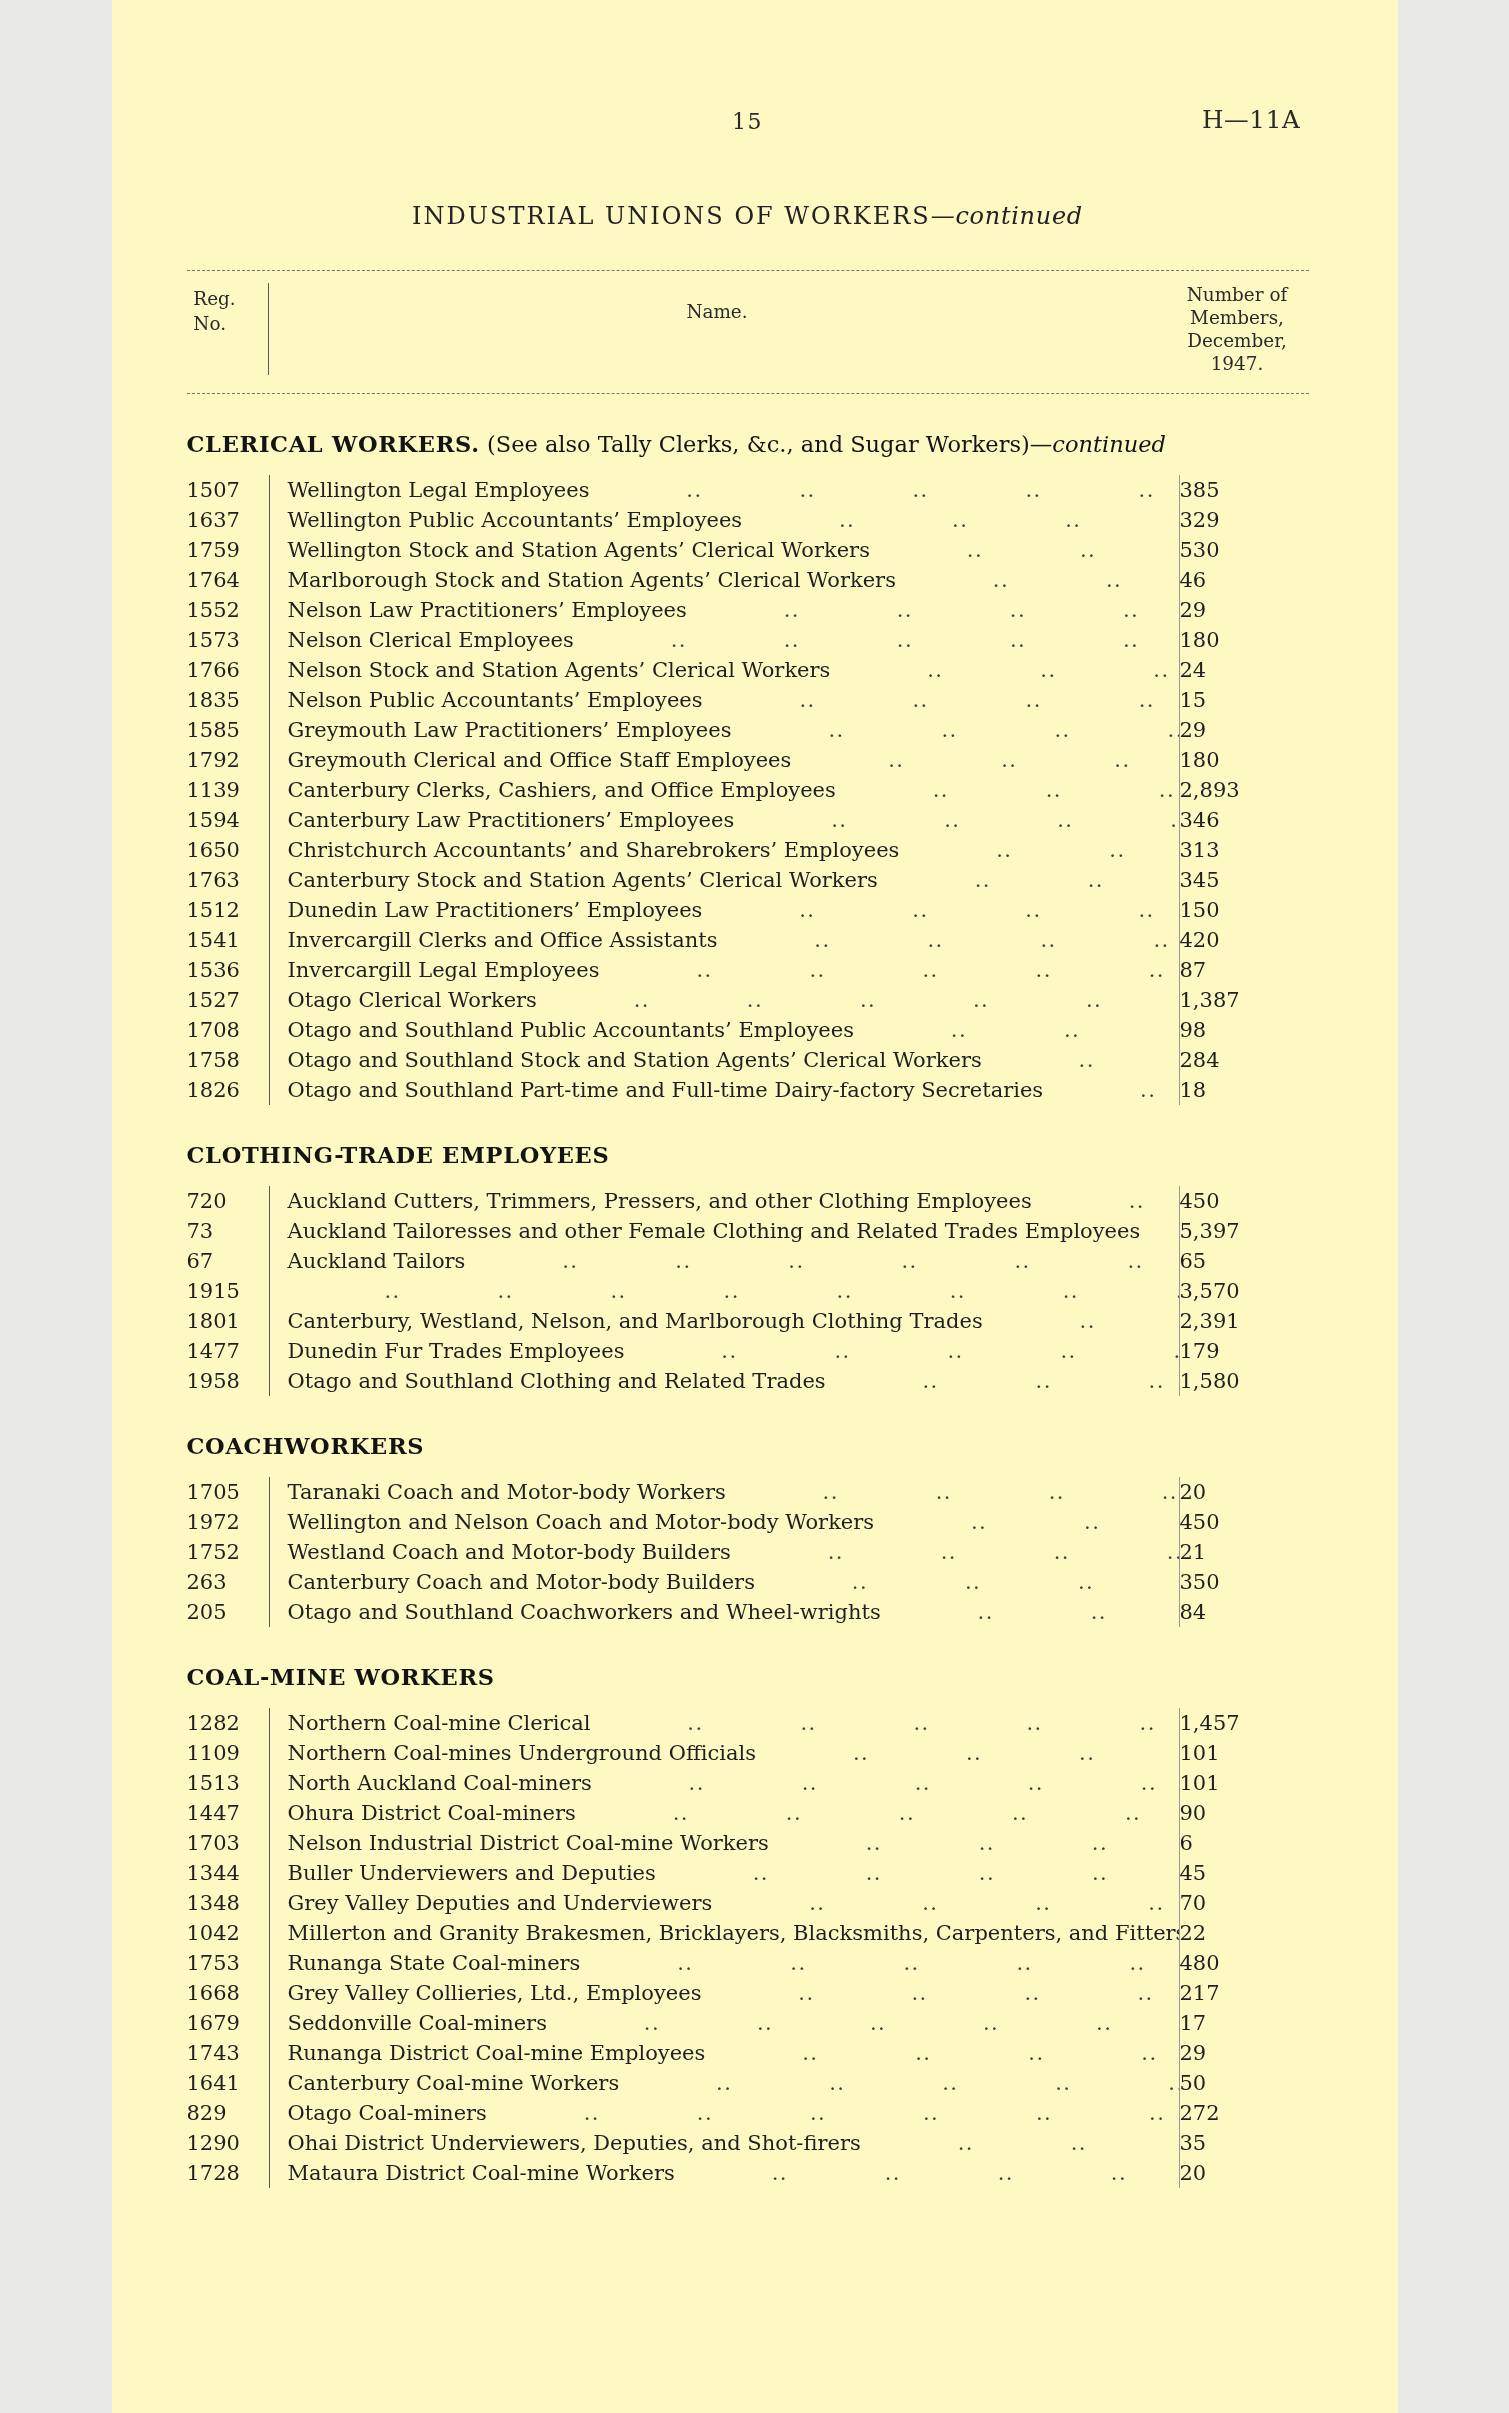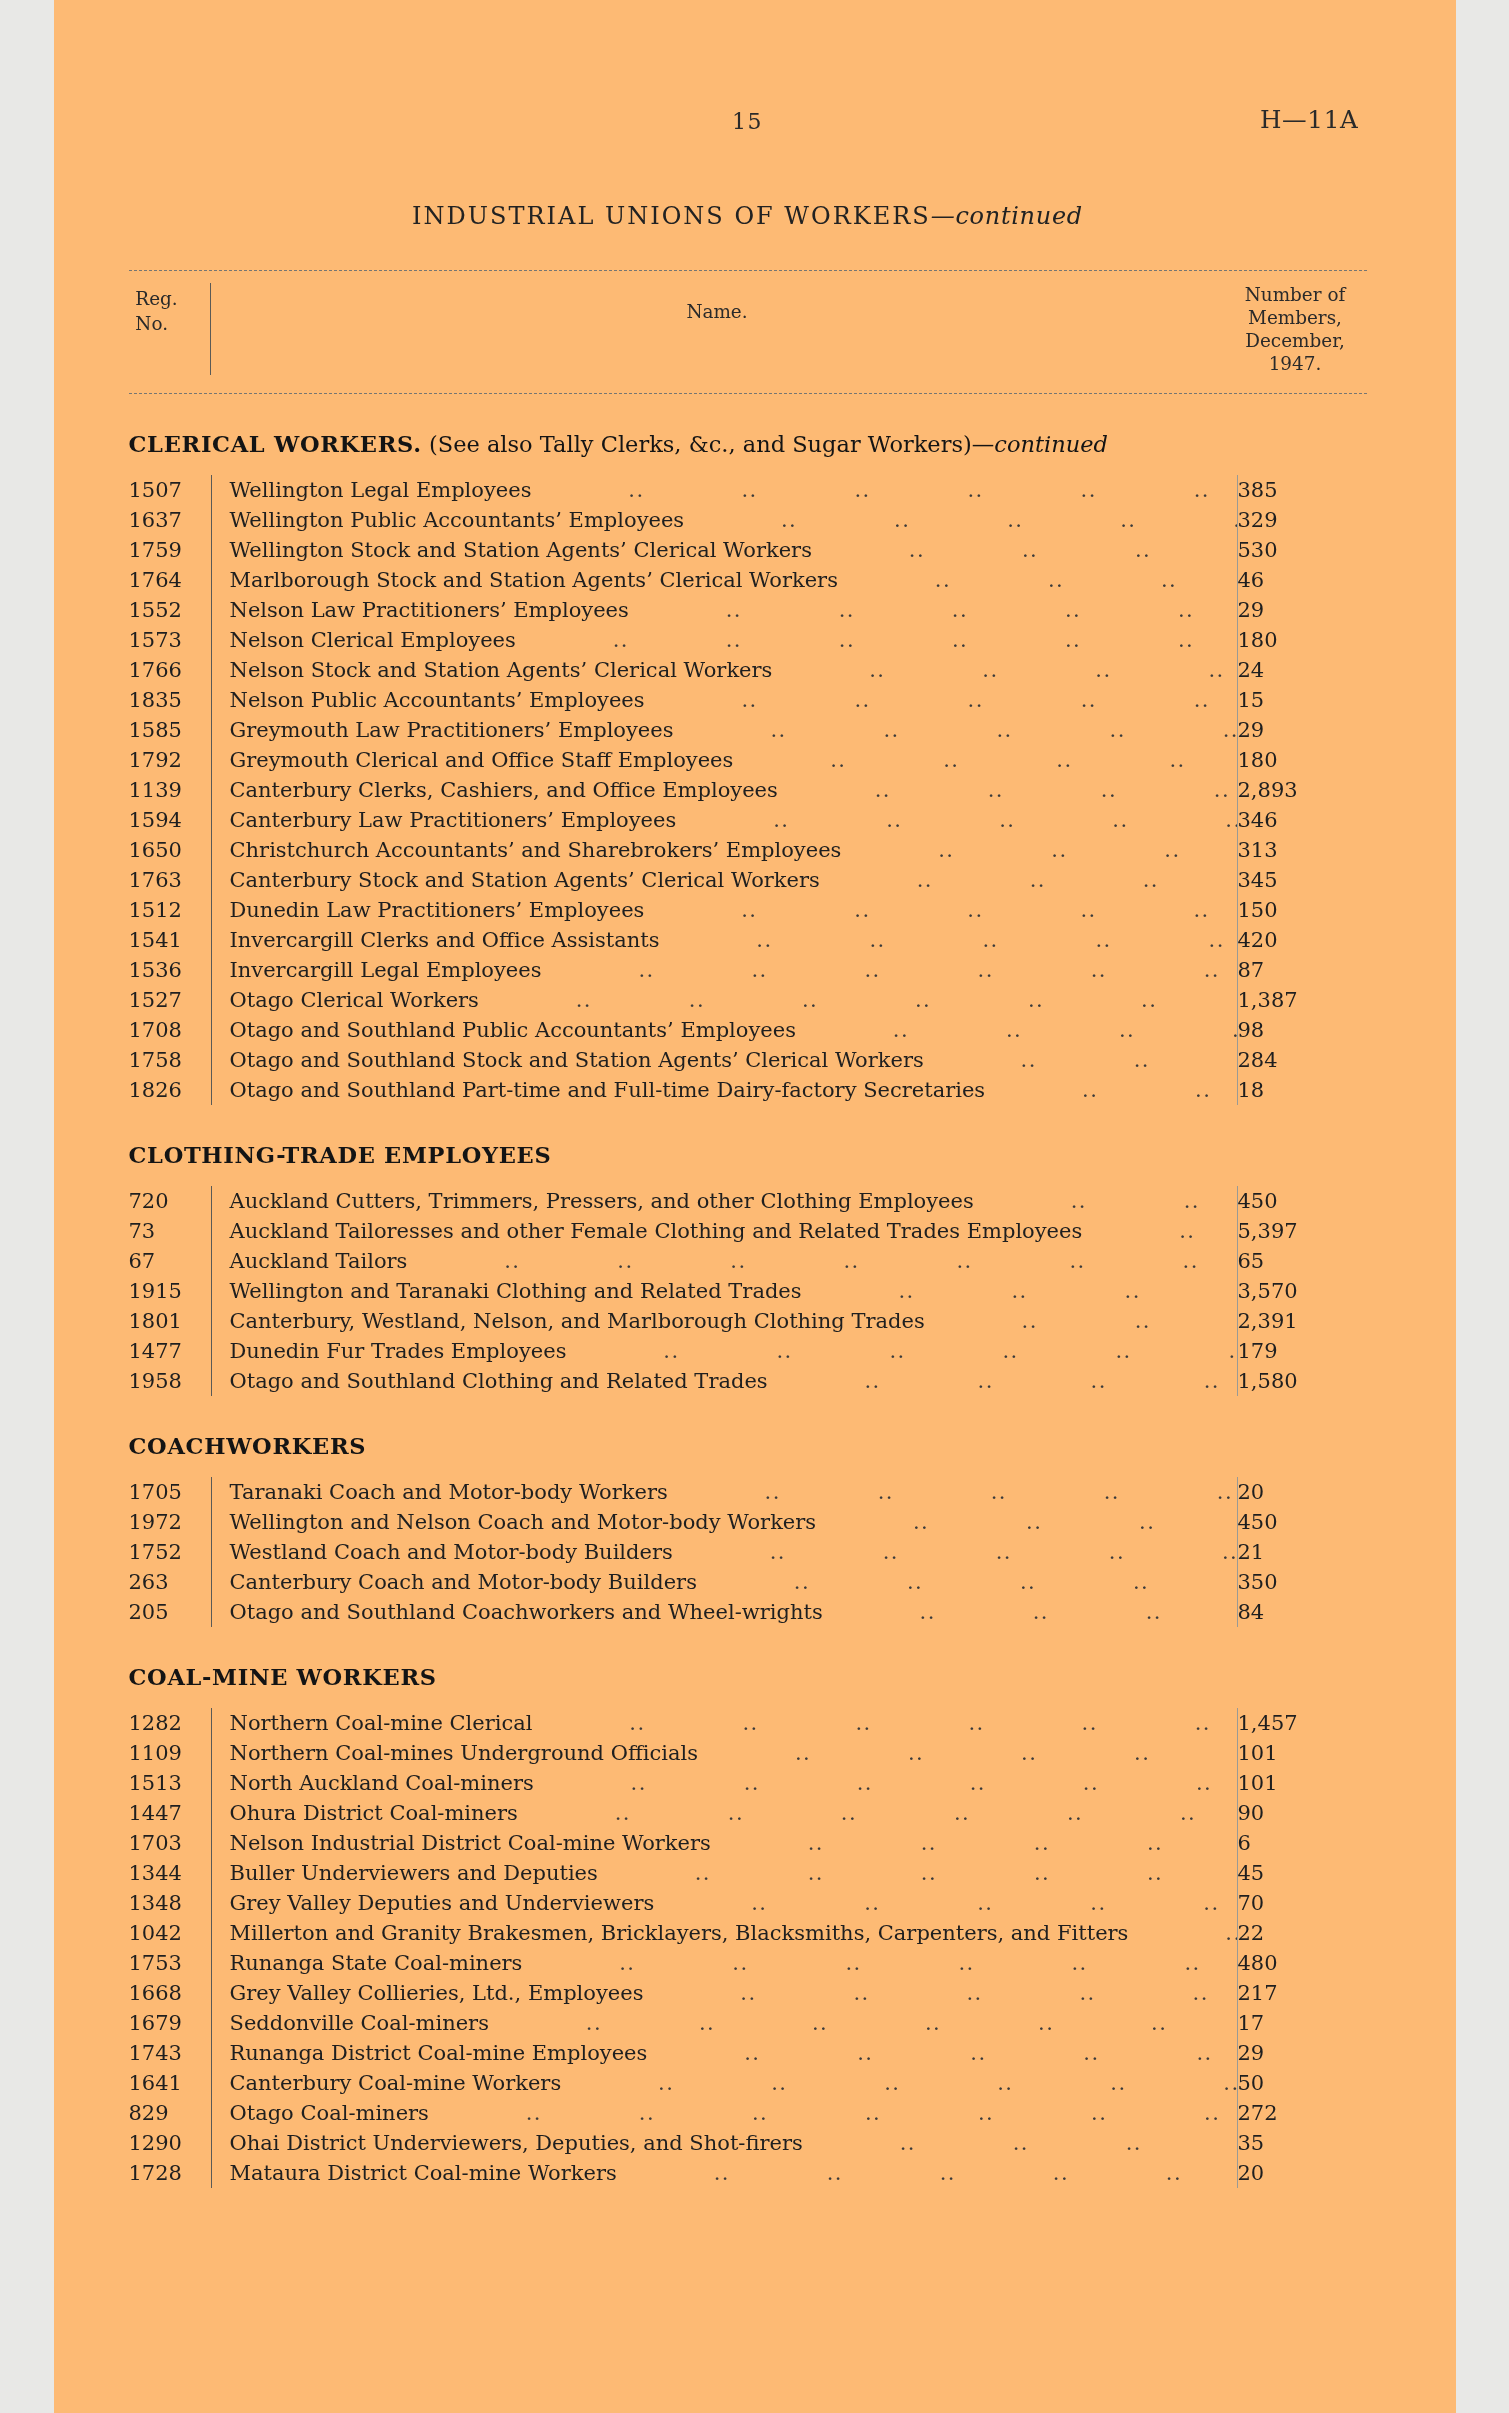--- a/index.html
+++ b/index.html
@@ -1,23 +1,23 @@
 <!DOCTYPE html>
 <html style="font-size:11px"><head>
 <meta charset="utf-8">
 <style>
   * { margin:0; padding:0; box-sizing:border-box; }
   html,body { background:#e8e8e6; }
   body { display:block; }
   .page {
     position:relative;
-    width:1402px;
+    width:1286px;
     height:2413px;
     margin:0 auto;
-    background:#fdba74;
+    background:#fef9c3;
     color:#1c1c1c;
     font-family:"DejaVu Serif","Liberation Serif",serif;
     padding:109px 89px 0 75px;
   }
   .top-row { position:relative; height:30px; }
   .page-num {
     position:absolute; left:50%; transform:translateX(-50%);
     font-size:22px; letter-spacing:1.4px; color:#2a2a2a;
   }
   .doc-ref {
@@ -362,21 +362,20 @@
     <span class="name-wrap">
       <span class="uname">Auckland Tailors</span>
       <span class="leader">&nbsp;&nbsp;&nbsp;&nbsp;&nbsp;&nbsp;&nbsp;&nbsp;&nbsp;&nbsp;&nbsp;&nbsp;..&nbsp;&nbsp;&nbsp;&nbsp;&nbsp;&nbsp;&nbsp;&nbsp;&nbsp;&nbsp;&nbsp;&nbsp;..&nbsp;&nbsp;&nbsp;&nbsp;&nbsp;&nbsp;&nbsp;&nbsp;&nbsp;&nbsp;&nbsp;&nbsp;..&nbsp;&nbsp;&nbsp;&nbsp;&nbsp;&nbsp;&nbsp;&nbsp;&nbsp;&nbsp;&nbsp;&nbsp;..&nbsp;&nbsp;&nbsp;&nbsp;&nbsp;&nbsp;&nbsp;&nbsp;&nbsp;&nbsp;&nbsp;&nbsp;..&nbsp;&nbsp;&nbsp;&nbsp;&nbsp;&nbsp;&nbsp;&nbsp;&nbsp;&nbsp;&nbsp;&nbsp;..&nbsp;&nbsp;&nbsp;&nbsp;&nbsp;&nbsp;&nbsp;&nbsp;&nbsp;&nbsp;&nbsp;&nbsp;..&nbsp;&nbsp;&nbsp;&nbsp;&nbsp;&nbsp;&nbsp;&nbsp;&nbsp;&nbsp;&nbsp;&nbsp;..&nbsp;&nbsp;&nbsp;&nbsp;&nbsp;&nbsp;&nbsp;&nbsp;&nbsp;&nbsp;&nbsp;&nbsp;..&nbsp;&nbsp;&nbsp;&nbsp;&nbsp;&nbsp;&nbsp;&nbsp;&nbsp;&nbsp;&nbsp;&nbsp;..&nbsp;&nbsp;&nbsp;&nbsp;&nbsp;&nbsp;&nbsp;&nbsp;&nbsp;&nbsp;&nbsp;&nbsp;..&nbsp;&nbsp;&nbsp;&nbsp;&nbsp;&nbsp;&nbsp;&nbsp;&nbsp;&nbsp;&nbsp;&nbsp;..&nbsp;&nbsp;&nbsp;&nbsp;&nbsp;&nbsp;&nbsp;&nbsp;&nbsp;&nbsp;&nbsp;&nbsp;..&nbsp;&nbsp;&nbsp;&nbsp;&nbsp;&nbsp;&nbsp;&nbsp;&nbsp;&nbsp;&nbsp;&nbsp;..&nbsp;&nbsp;&nbsp;&nbsp;&nbsp;&nbsp;&nbsp;&nbsp;&nbsp;&nbsp;&nbsp;&nbsp;..&nbsp;&nbsp;&nbsp;&nbsp;&nbsp;&nbsp;&nbsp;&nbsp;&nbsp;&nbsp;&nbsp;&nbsp;..</span>
     </span>
     <span class="members">65</span>
   </div>
 
   <div class="row">
     <span class="reg">1915</span>
     <span class="name-wrap">
-      <span class="uname">Wellington and Taranaki Clothing and Related Trades</span>
       <span class="leader">&nbsp;&nbsp;&nbsp;&nbsp;&nbsp;&nbsp;&nbsp;&nbsp;&nbsp;&nbsp;&nbsp;&nbsp;..&nbsp;&nbsp;&nbsp;&nbsp;&nbsp;&nbsp;&nbsp;&nbsp;&nbsp;&nbsp;&nbsp;&nbsp;..&nbsp;&nbsp;&nbsp;&nbsp;&nbsp;&nbsp;&nbsp;&nbsp;&nbsp;&nbsp;&nbsp;&nbsp;..&nbsp;&nbsp;&nbsp;&nbsp;&nbsp;&nbsp;&nbsp;&nbsp;&nbsp;&nbsp;&nbsp;&nbsp;..&nbsp;&nbsp;&nbsp;&nbsp;&nbsp;&nbsp;&nbsp;&nbsp;&nbsp;&nbsp;&nbsp;&nbsp;..&nbsp;&nbsp;&nbsp;&nbsp;&nbsp;&nbsp;&nbsp;&nbsp;&nbsp;&nbsp;&nbsp;&nbsp;..&nbsp;&nbsp;&nbsp;&nbsp;&nbsp;&nbsp;&nbsp;&nbsp;&nbsp;&nbsp;&nbsp;&nbsp;..&nbsp;&nbsp;&nbsp;&nbsp;&nbsp;&nbsp;&nbsp;&nbsp;&nbsp;&nbsp;&nbsp;&nbsp;..&nbsp;&nbsp;&nbsp;&nbsp;&nbsp;&nbsp;&nbsp;&nbsp;&nbsp;&nbsp;&nbsp;&nbsp;..&nbsp;&nbsp;&nbsp;&nbsp;&nbsp;&nbsp;&nbsp;&nbsp;&nbsp;&nbsp;&nbsp;&nbsp;..&nbsp;&nbsp;&nbsp;&nbsp;&nbsp;&nbsp;&nbsp;&nbsp;&nbsp;&nbsp;&nbsp;&nbsp;..&nbsp;&nbsp;&nbsp;&nbsp;&nbsp;&nbsp;&nbsp;&nbsp;&nbsp;&nbsp;&nbsp;&nbsp;..&nbsp;&nbsp;&nbsp;&nbsp;&nbsp;&nbsp;&nbsp;&nbsp;&nbsp;&nbsp;&nbsp;&nbsp;..&nbsp;&nbsp;&nbsp;&nbsp;&nbsp;&nbsp;&nbsp;&nbsp;&nbsp;&nbsp;&nbsp;&nbsp;..&nbsp;&nbsp;&nbsp;&nbsp;&nbsp;&nbsp;&nbsp;&nbsp;&nbsp;&nbsp;&nbsp;&nbsp;..&nbsp;&nbsp;&nbsp;&nbsp;&nbsp;&nbsp;&nbsp;&nbsp;&nbsp;&nbsp;&nbsp;&nbsp;..</span>
     </span>
     <span class="members">3,570</span>
   </div>
 
   <div class="row">
     <span class="reg">1801</span>
     <span class="name-wrap">
       <span class="uname">Canterbury, Westland, Nelson, and Marlborough Clothing Trades</span>
       <span class="leader">&nbsp;&nbsp;&nbsp;&nbsp;&nbsp;&nbsp;&nbsp;&nbsp;&nbsp;&nbsp;&nbsp;&nbsp;..&nbsp;&nbsp;&nbsp;&nbsp;&nbsp;&nbsp;&nbsp;&nbsp;&nbsp;&nbsp;&nbsp;&nbsp;..&nbsp;&nbsp;&nbsp;&nbsp;&nbsp;&nbsp;&nbsp;&nbsp;&nbsp;&nbsp;&nbsp;&nbsp;..&nbsp;&nbsp;&nbsp;&nbsp;&nbsp;&nbsp;&nbsp;&nbsp;&nbsp;&nbsp;&nbsp;&nbsp;..&nbsp;&nbsp;&nbsp;&nbsp;&nbsp;&nbsp;&nbsp;&nbsp;&nbsp;&nbsp;&nbsp;&nbsp;..&nbsp;&nbsp;&nbsp;&nbsp;&nbsp;&nbsp;&nbsp;&nbsp;&nbsp;&nbsp;&nbsp;&nbsp;..&nbsp;&nbsp;&nbsp;&nbsp;&nbsp;&nbsp;&nbsp;&nbsp;&nbsp;&nbsp;&nbsp;&nbsp;..&nbsp;&nbsp;&nbsp;&nbsp;&nbsp;&nbsp;&nbsp;&nbsp;&nbsp;&nbsp;&nbsp;&nbsp;..&nbsp;&nbsp;&nbsp;&nbsp;&nbsp;&nbsp;&nbsp;&nbsp;&nbsp;&nbsp;&nbsp;&nbsp;..&nbsp;&nbsp;&nbsp;&nbsp;&nbsp;&nbsp;&nbsp;&nbsp;&nbsp;&nbsp;&nbsp;&nbsp;..&nbsp;&nbsp;&nbsp;&nbsp;&nbsp;&nbsp;&nbsp;&nbsp;&nbsp;&nbsp;&nbsp;&nbsp;..&nbsp;&nbsp;&nbsp;&nbsp;&nbsp;&nbsp;&nbsp;&nbsp;&nbsp;&nbsp;&nbsp;&nbsp;..&nbsp;&nbsp;&nbsp;&nbsp;&nbsp;&nbsp;&nbsp;&nbsp;&nbsp;&nbsp;&nbsp;&nbsp;..&nbsp;&nbsp;&nbsp;&nbsp;&nbsp;&nbsp;&nbsp;&nbsp;&nbsp;&nbsp;&nbsp;&nbsp;..&nbsp;&nbsp;&nbsp;&nbsp;&nbsp;&nbsp;&nbsp;&nbsp;&nbsp;&nbsp;&nbsp;&nbsp;..&nbsp;&nbsp;&nbsp;&nbsp;&nbsp;&nbsp;&nbsp;&nbsp;&nbsp;&nbsp;&nbsp;&nbsp;..</span>

